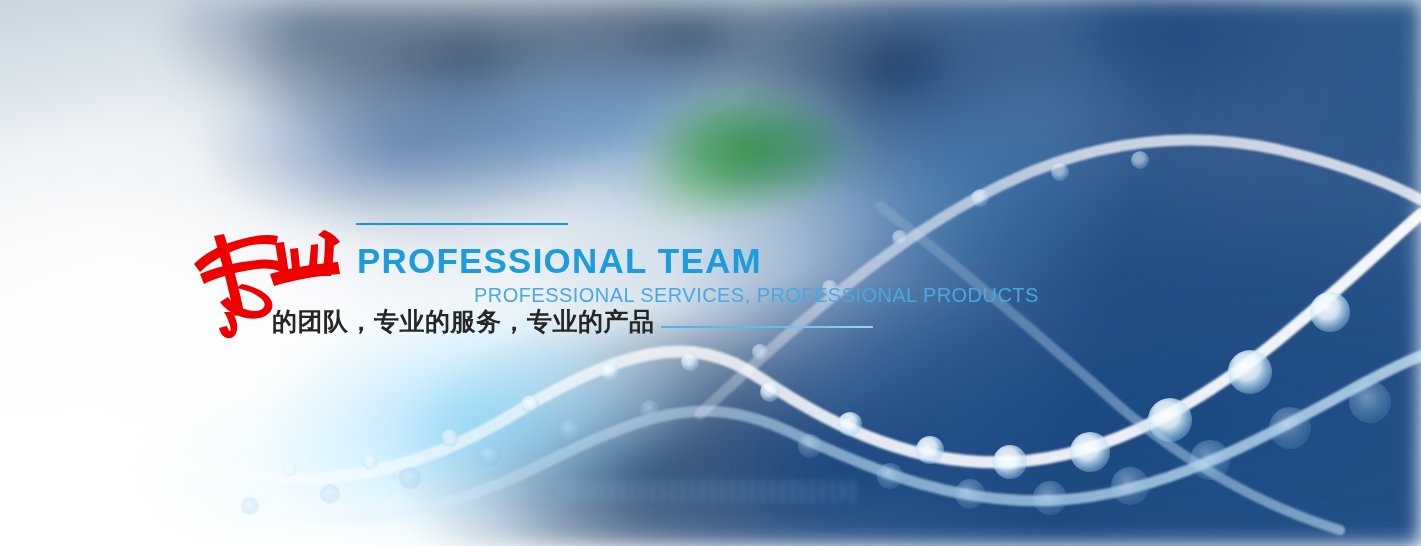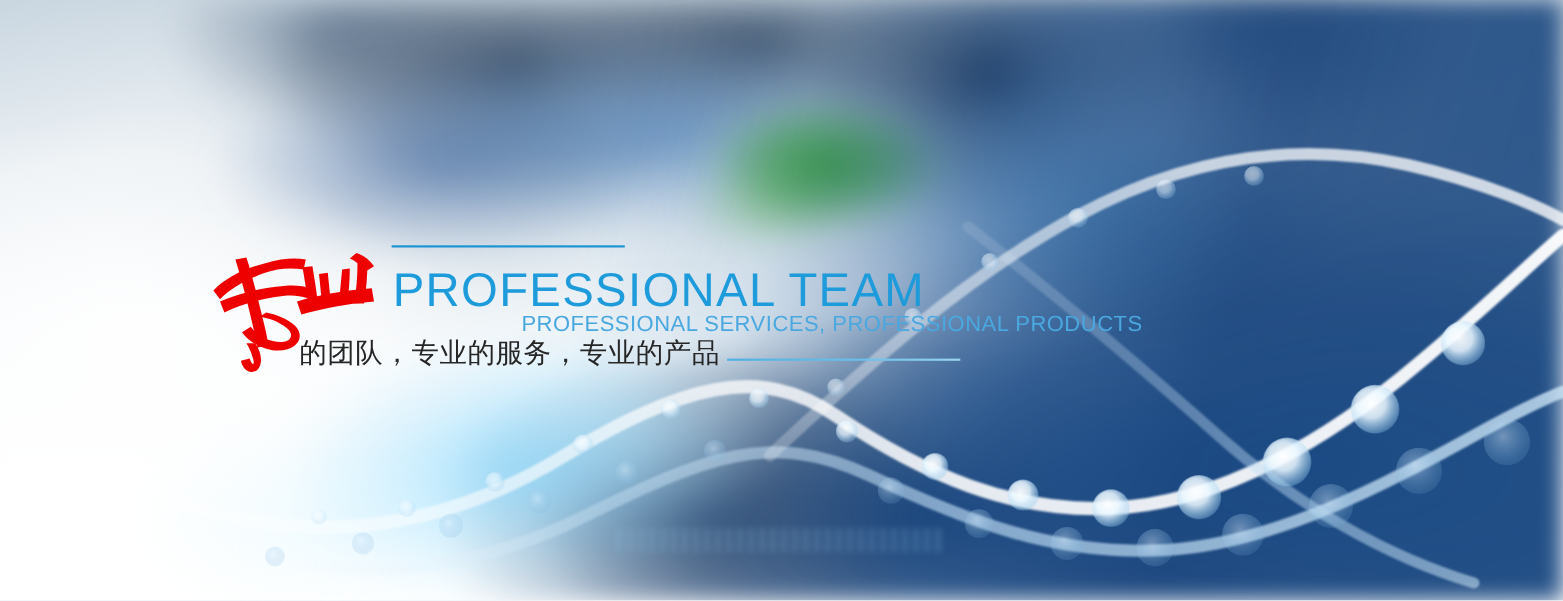--- a/index.html
+++ b/index.html
@@ -118,22 +118,22 @@
     height:2px;
     background:#1a94d2;
   }
   .rule-top    { left:356px; top:223px; width:212px; }
   .rule-bottom { left:661px; top:326px; width:212px;
                  background:linear-gradient(90deg,#4fb0e2 0%,#6cc0e8 60%,#9ad4ef 100%); }
 
   .headline {
     position:absolute;
     left:357px; top:243px;
-    font-size:43px;
-    font-weight:normal;
+    font-size:35px;
+    font-weight:bold;
     letter-spacing:1.2px;
     color:#1d9bdb;
     line-height:1;
     white-space:nowrap;
   }
 
   .subline {
     position:absolute;
     left:474px; top:285px;
     font-size:20px;
@@ -141,21 +141,21 @@
     letter-spacing:0.45px;
     color:#4aa8e0;
     line-height:1;
     white-space:nowrap;
   }
 
   .cn-line {
     position:absolute;
     left:272px; top:306px;
     font-size:25px;
-    font-weight:normal;
+    font-weight:bold;
     letter-spacing:0.5px;
     color:#262626;
     line-height:1.25;
     white-space:nowrap;
   }
 </style>
 </head>
 <body>
 
 <div class="banner">

